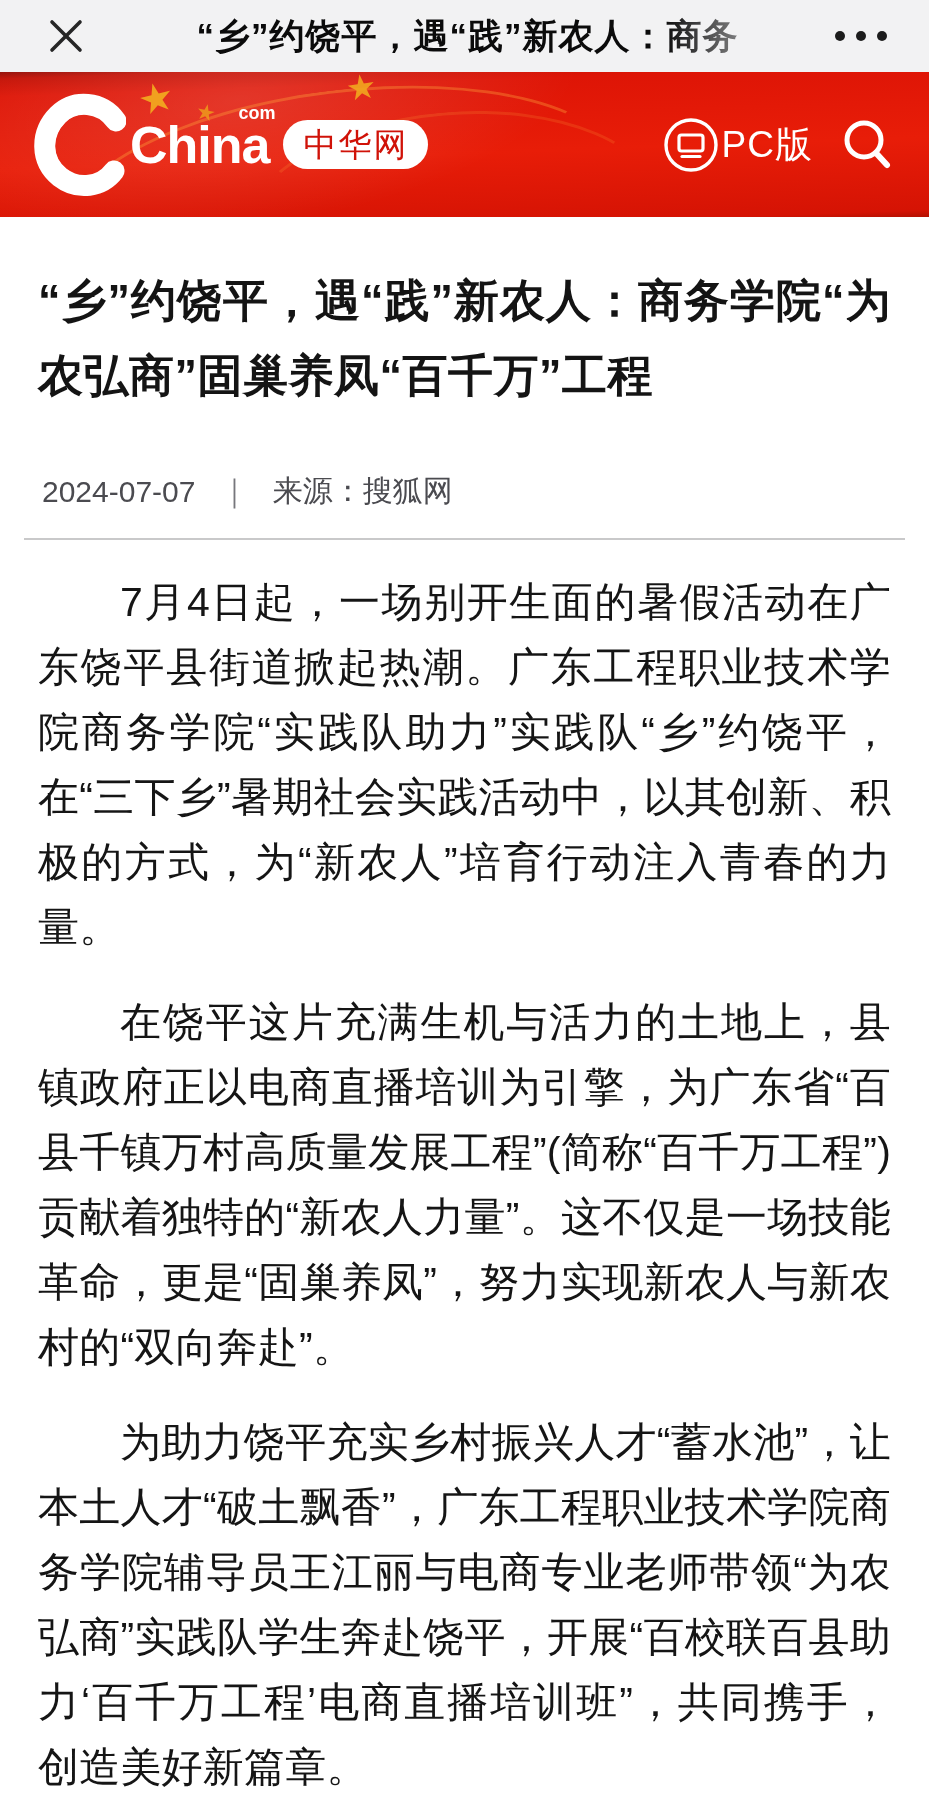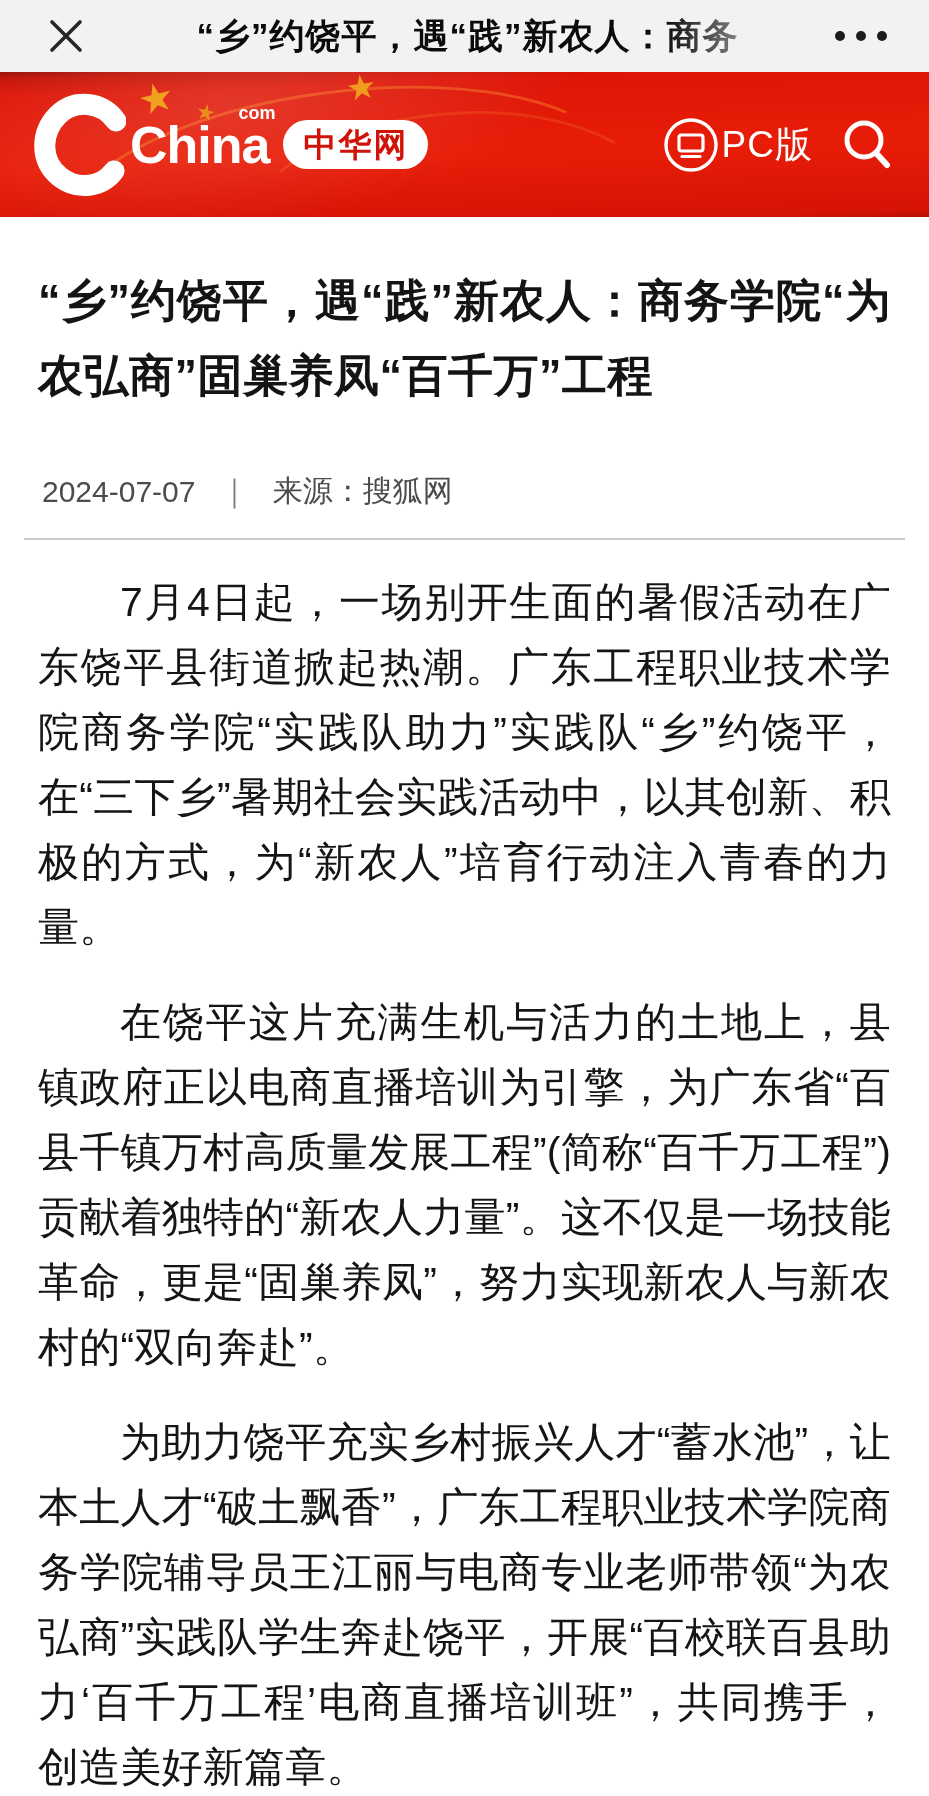--- a/index.html
+++ b/index.html
@@ -46,21 +46,21 @@
   .star.s2{left:196px;top:30px;font-size:22px;color:#ee9a1c;transform:rotate(12deg);opacity:.85;}
   .star.s3{left:346px;top:-2px;font-size:34px;color:#f2a71f;transform:rotate(-8deg);opacity:.9;}
   .banner-row{position:relative;display:flex;align-items:center;height:100%;padding:0 34px;box-sizing:border-box;}
   .brand{display:flex;align-items:center;cursor:pointer;}
   .c-logo{margin-right:4px;}
   .brand-text{position:relative;display:flex;align-items:flex-start;}
   .brand-en{font-size:52px;font-weight:700;color:#ffffff;letter-spacing:-1px;line-height:1;}
   .brand-tld{position:absolute;top:-16px;right:-6px;font-size:18px;font-weight:700;color:#ffffff;letter-spacing:0;}
   .brand-badge{
     margin-left:14px;background:#ffffff;color:#d01208;border-radius:30px;
-    font-size:33px;font-weight:700;padding:8px 20px;line-height:1;letter-spacing:2px;
+    font-size:33px;font-weight:400;padding:8px 20px;line-height:1;letter-spacing:2px;
   }
   .banner-actions{margin-left:auto;display:flex;align-items:center;}
   .pc-btn{display:flex;align-items:center;gap:3px;cursor:pointer;}
   .pc-label{color:#ffffff;font-size:37px;font-weight:400;letter-spacing:1px;}
   .search-btn{margin-left:26px;cursor:pointer;display:flex;align-items:center;}
   
   .article-title{
     margin:46px 38px 0;font-size:45px;line-height:75px;font-weight:700;
     color:#141414;letter-spacing:.5px;text-align:justify;
   }

